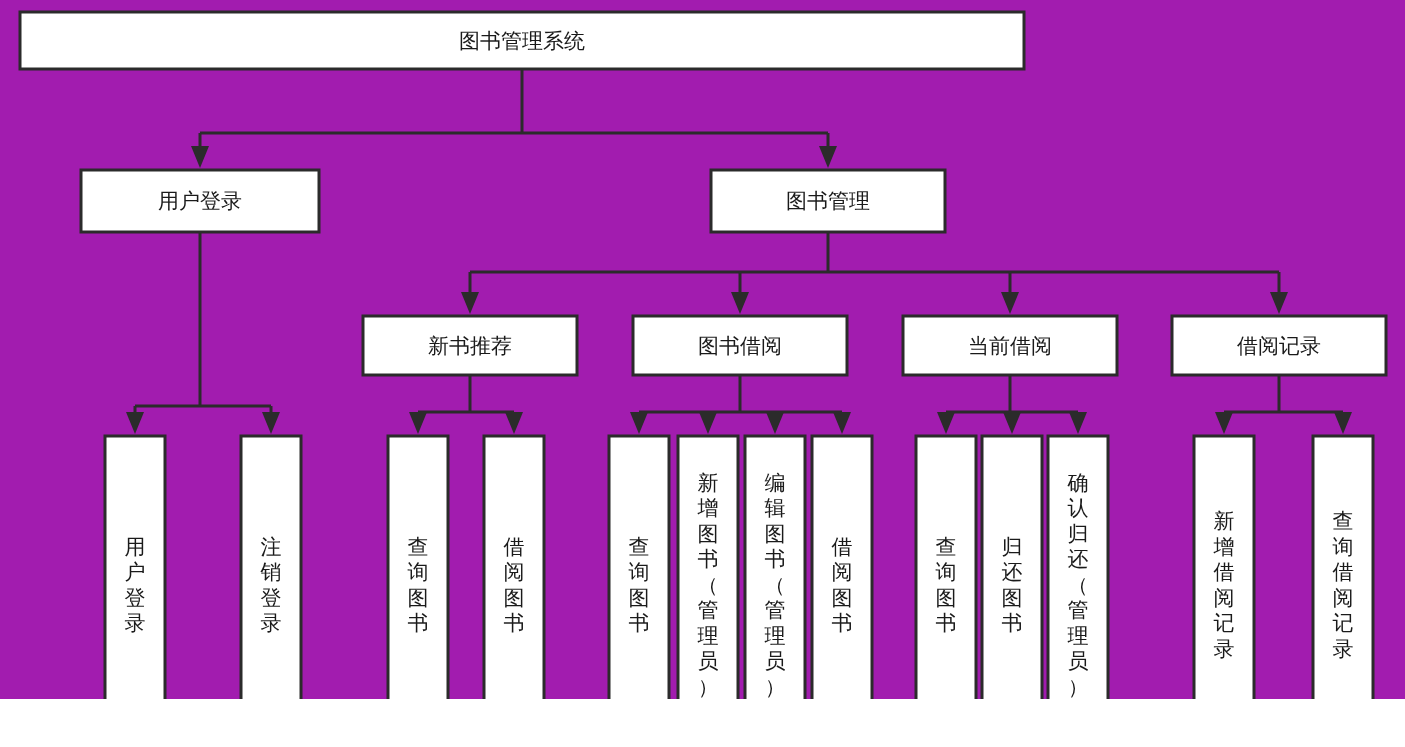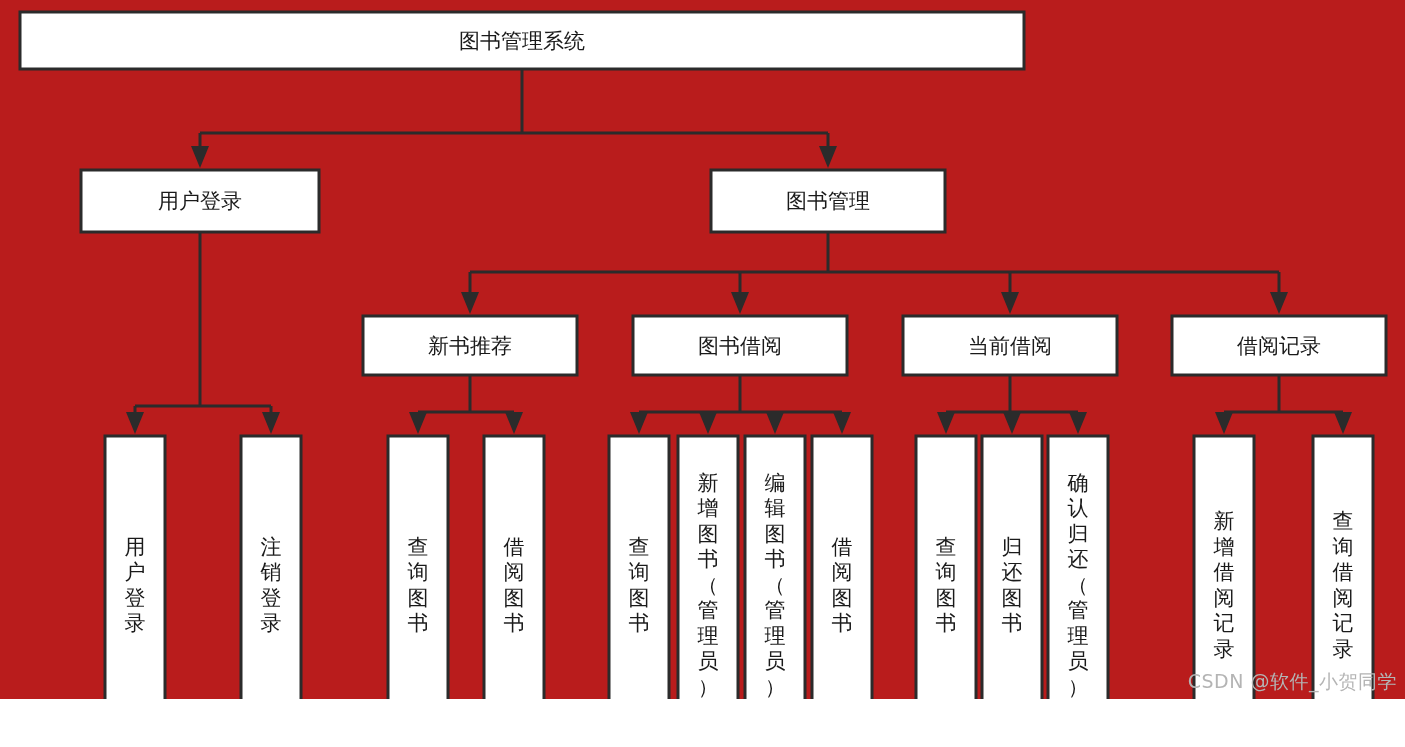--- a/index.html
+++ b/index.html
@@ -8,21 +8,21 @@
     padding: 0;
     background: #ffffff;
   }
   body {
     font-family: "DejaVu Sans", "Liberation Sans", sans-serif;
   }
   #canvas {
     position: relative;
     width: 1405px;
     height: 699px;
-    background: #b91c1c;
+    background: #a21caf;
     overflow: hidden;
   }
   svg.diagram {
     position: absolute;
     left: 0;
     top: 0;
     width: 1405px;
     height: 747px;
   }
   .node-box {
@@ -203,14 +203,13 @@
         <g>
           <rect x="1194" y="436" width="60" height="297" class="node-box"></rect>
           <text x="1224" y="528" class="node-label-v"><tspan x="1224" dy="0">新</tspan><tspan x="1224" dy="25.5">增</tspan><tspan x="1224" dy="25.5">借</tspan><tspan x="1224" dy="25.5">阅</tspan><tspan x="1224" dy="25.5">记</tspan><tspan x="1224" dy="25.5">录</tspan></text>
         </g>
         <g>
           <rect x="1313" y="436" width="60" height="297" class="node-box"></rect>
           <text x="1343" y="528" class="node-label-v"><tspan x="1343" dy="0">查</tspan><tspan x="1343" dy="25.5">询</tspan><tspan x="1343" dy="25.5">借</tspan><tspan x="1343" dy="25.5">阅</tspan><tspan x="1343" dy="25.5">记</tspan><tspan x="1343" dy="25.5">录</tspan></text>
         </g>
       </g>
   </svg>
-  <div class="watermark">CSDN @软件_小贺同学</div>
 </div>
 
 </body></html>

